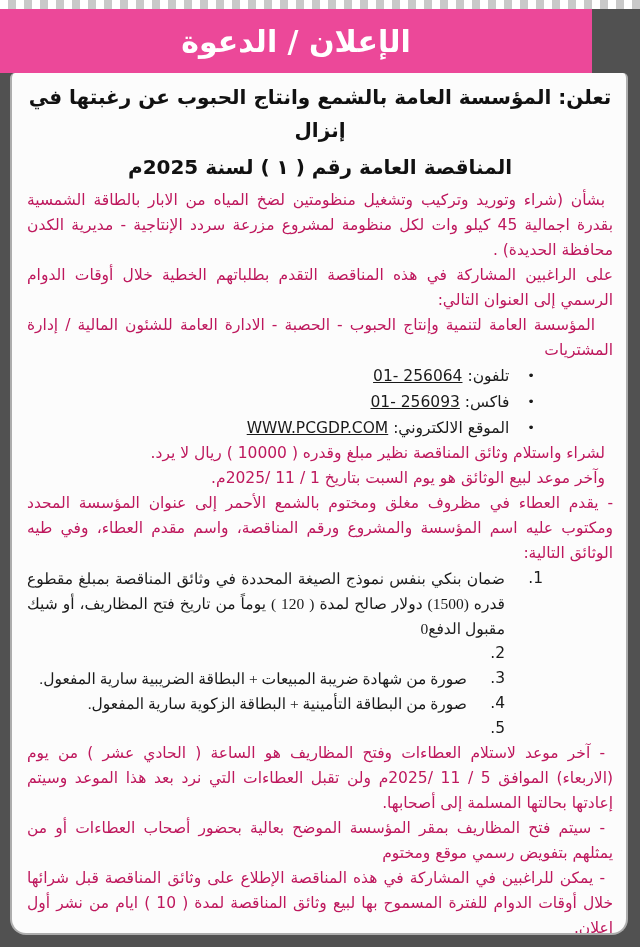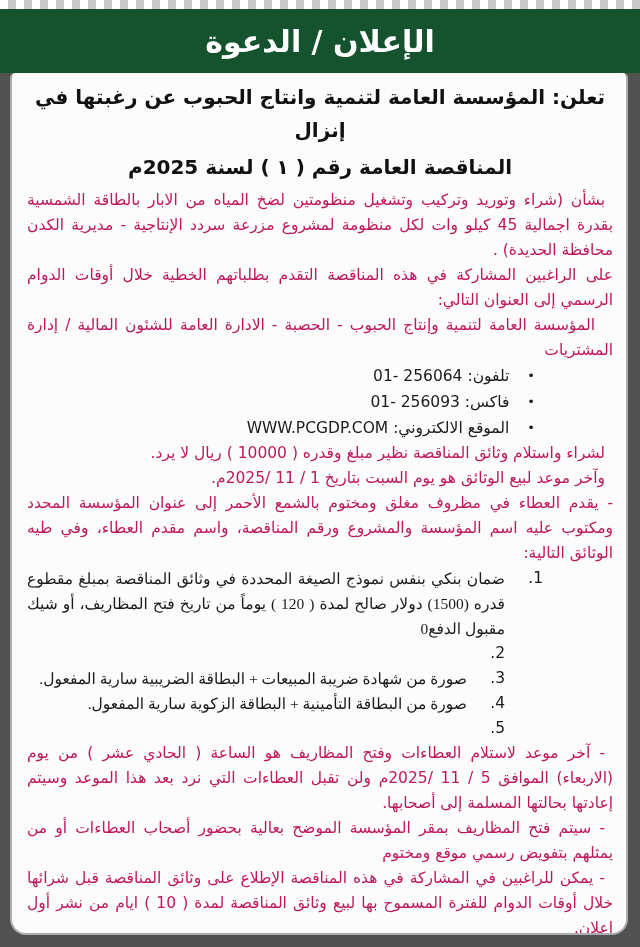--- a/index.html
+++ b/index.html
@@ -10,22 +10,22 @@
     overflow:hidden;
   }
   
   .checker{
     position:absolute;top:0;left:0;width:640px;height:9px;
     background:
       repeating-linear-gradient(90deg,#ffffff 0 8px,#c9c9c9 8px 16px);
   }
   
   .masthead{
-    position:absolute;top:9px;left:0;width:640px;height:64px;
-    background:#14532d;
+    position:absolute;top:9px;left:0;width:592px;height:64px;
+    background:#ec4899;
     display:flex;align-items:center;justify-content:center;text-align:center;
   }
   .masthead-title{
     color:#ffffff;font-weight:bold;font-size:30px;letter-spacing:1px;
     direction:rtl;
   }
   
   .card{
     position:absolute;top:73px;left:10px;right:12px;bottom:12px;
     background:#fcfcfc;
@@ -45,40 +45,40 @@
     text-align:justify;
   }
   .indent-lg{text-indent:110px;}
   .indent-md{text-indent:18px;}
   .indent-sm{text-indent:8px;}
   
   .contact-row{
     padding-right:78px;color:#1a1a1a;font-size:15.5px;line-height:25px;
   }
   .bullet{display:inline-block;margin-left:18px;font-size:13px;vertical-align:1px;}
-  .contact-value{direction:ltr;unicode-bidi:isolate;}
+  .contact-value{direction:ltr;unicode-bidi:isolate;text-decoration:underline;}
   
   .req{display:flex;color:#1a1a1a;font-size:15.5px;line-height:25px;}
   .req .req-num{flex:none;width:38px;}
   .req .req-text{flex:1;text-align:justify;font-family:Liberation Serif, serif;}
   .req-first{padding-right:70px;}
   .req-rest{padding-right:108px;}
 </style>
 </head>
 <body>
 
 <div class="checker"></div>
 
 <div class="masthead">
   <div class="masthead-title">الإعلان / الدعوة</div>
 </div>
 
 <div class="card">
 
-  <div class="doc-title">تعلن:  المؤسسة العامة لتنمية وانتاج الحبوب عن رغبتها في إنزال</div>
+  <div class="doc-title">تعلن:  المؤسسة العامة بالشمع وانتاج الحبوب عن رغبتها في إنزال</div>
   <div class="doc-title">المناقصة العامة رقم ( ١ )  لسنة 2025م</div>
 
   <p class="indent-sm">بشأن (شراء وتوريد وتركيب وتشغيل منظومتين لضخ المياه من الابار بالطاقة الشمسية بقدرة اجمالية 45 كيلو وات لكل منظومة لمشروع مزرعة سردد الإنتاجية - مديرية الكدن محافظة الحديدة) .</p>
 
 
   <p>على الراغبين المشاركة في هذه المناقصة التقدم بطلباتهم الخطية خلال أوقات الدوام الرسمي إلى العنوان التالي:</p>
 
   <p class="indent-md">المؤسسة العامة لتنمية وإنتاج الحبوب - الحصبة - الادارة العامة للشئون المالية / إدارة المشتريات</p>
 
   <div class="contact-row">

